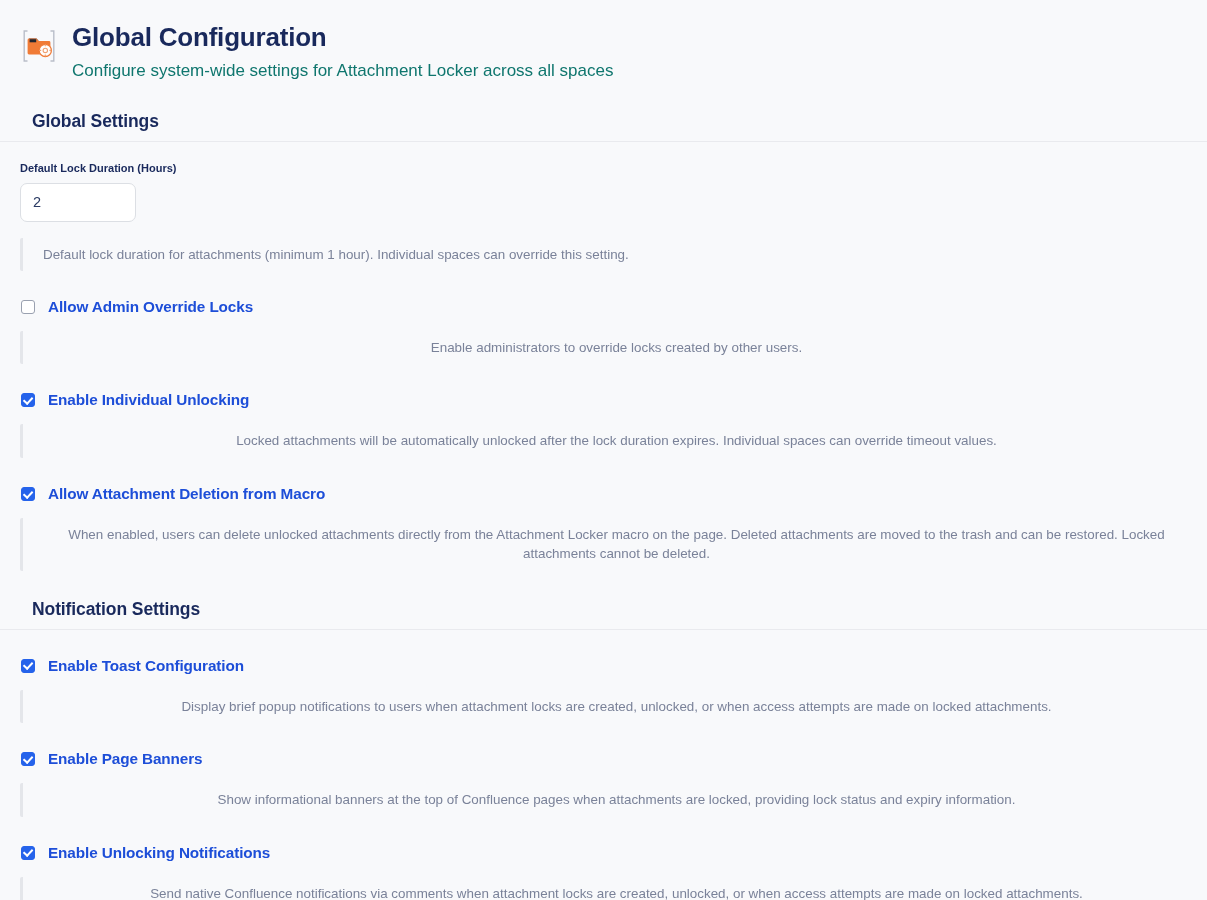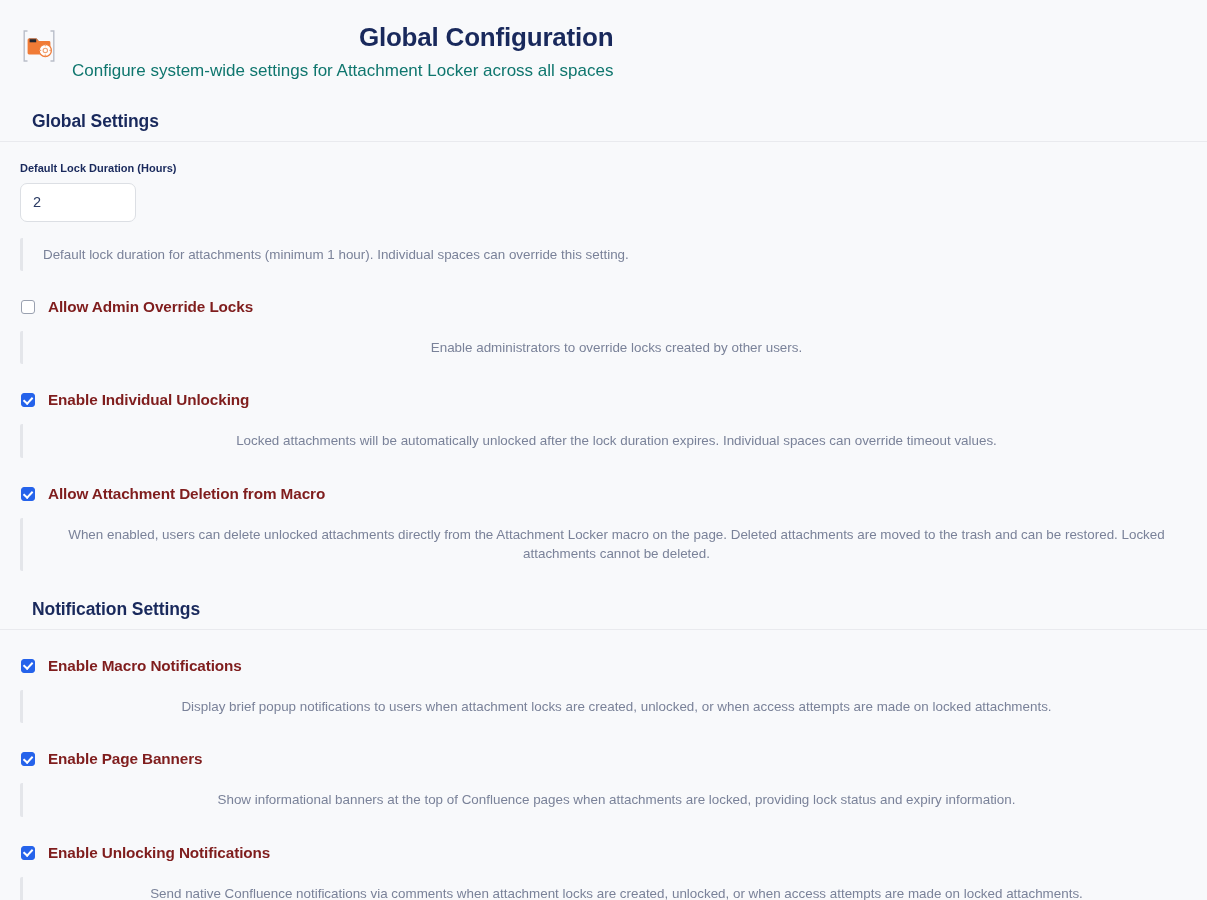--- a/index.html
+++ b/index.html
@@ -33,21 +33,21 @@
   }
   .app-icon {
     width: 38px;
     height: 38px;
     flex: 0 0 38px;
     margin-top: 5px;
     position: relative;
   }
   .app-icon svg { display: block; }
 
-  .header-text { padding-top: 0; text-align: right; }
+  .header-text { padding-top: 0; }
   .page-title {
     font-size: 26px;
     font-weight: bold;
     color: #19295c;
     letter-spacing: -0.2px;
     line-height: 1.18;
     margin: 0 0 7px 0;
   }
   .page-subtitle {
     font-size: 17px;
@@ -139,21 +139,21 @@
     top: 0.6px;
     width: 3.6px;
     height: 7.4px;
     border: solid #ffffff;
     border-width: 0 2px 2px 0;
     transform: rotate(43deg);
   }
   .check-label {
     font-size: 15.3px;
     font-weight: bold;
-    color: #7f1d1d;
+    color: #1d4ed8;
     letter-spacing: -0.1px;
   }
 
   .setting-group { }
   .setting-group .help { margin-top: 15px; text-align: center; }
 </style>
 </head>
 <body>
 
 <div class="page">
@@ -226,21 +226,21 @@
     </div>
   </div>
 
   <div class="section">
     <h2 class="section-title">Notification Settings</h2>
     <div class="section-divider"></div>
 
     <div class="setting-group">
       <div class="check-row">
         <span class="checkbox on"></span>
-        <span class="check-label">Enable Macro Notifications</span>
+        <span class="check-label">Enable Toast Configuration</span>
       </div>
       <div class="help">
         <p class="help-text">Display brief popup notifications to users when attachment locks are created, unlocked, or when access attempts are made on locked attachments.</p>
       </div>
     </div>
 
     <div class="setting-group">
       <div class="check-row">
         <span class="checkbox on"></span>
         <span class="check-label">Enable Page Banners</span>

